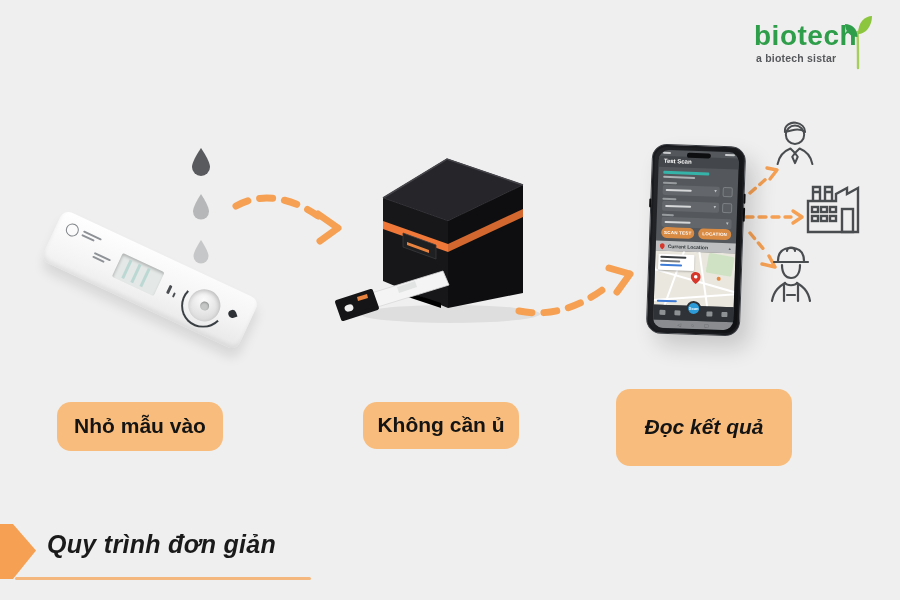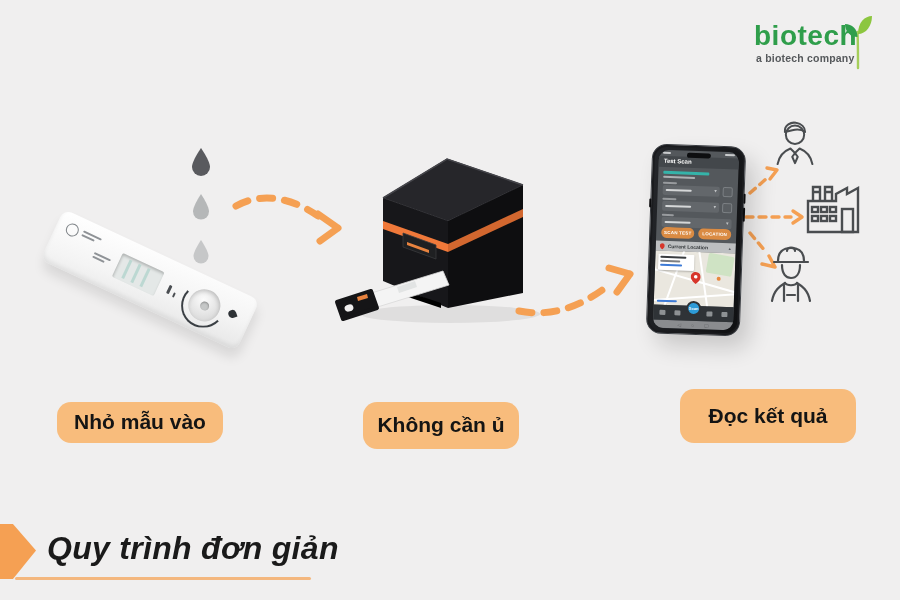--- a/index.html
+++ b/index.html
@@ -70,37 +70,37 @@
   .nav-item { width:6px; height:5px; background:#8d9194; border-radius:1px; }
   .nav-fab { position:absolute; left:50%; top:-5px; transform:translateX(-50%); width:15px; height:15px;
     border-radius:50%; background:#2D9BD8; border:2px solid #2F3337; color:#fff; font-size:4px;
     display:flex; align-items:center; justify-content:center; font-weight:700; }
   .androidbar { height:8px; background:#8A8C8F; display:flex; align-items:center; justify-content:center;
     gap:10px; color:#5f6164; font-size:5px; }
 
   
   .badge { background:#F8BC7C; border-radius:14px; color:#141414; font-weight:600; font-size:21px;
     display:flex; flex-direction:column; align-items:center; justify-content:center; text-align:center; line-height:1.35; }
-  .badge1 { left:57px; top:402px; width:166px; height:41px;text-align:right; }
+  .badge1 { left:57px; top:402px; width:166px; height:49px;text-align:right; }
   .badge2 { left:363px; top:402px; width:156px; height:47px; }
-  .badge3 { left:680px; top:389px; width:176px; height:54px; }
+  .badge3 { left:616px; top:389px; width:176px; height:77px;font-style:italic; }
 
   
   .footer-chevron { left:0; top:524px; width:36px; height:55px; background:#F5A053;
     clip-path:polygon(0 0, 36% 0, 100% 48%, 36% 100%, 0 100%); }
-  .footer-title { left:47px; top:530px; font-size:32px; font-style:italic; font-weight:600; color:#1a1a1a; letter-spacing:.3px; }
+  .footer-title { left:47px; top:530px; font-size:25px; font-style:italic; font-weight:600; color:#1a1a1a; letter-spacing:.3px; }
   .footer-underline { left:15px; top:577px; width:296px; height:3px; background:#F4B77E; border-radius:2px; }
 
   svg { display:block; }
 </style>
 </head>
 <body>
 
 <div class="abs logo-name">biotech</div>
-<div class="abs logo-tagline">a biotech company</div>
+<div class="abs logo-tagline">a biotech sistar</div>
 <svg class="abs logo-sprout" width="28" height="56" viewBox="0 0 28 56">
   <path d="M14,54 C14,38 14,26 13.5,18" stroke="#A5CE5A" stroke-width="2.4" fill="none" stroke-linecap="round"></path>
   <path d="M14,20 C14,8 21,2 28,2 C28,12 22,20 14,20 Z" fill="#8CC63F"></path>
   <path d="M13.5,23 C13.5,15 8,10 1,10 C1,18 7,23 13.5,23 Z" fill="#2F9E4B"></path>
 </svg>
 
 <svg class="abs droplets" width="40" height="128" viewBox="0 0 40 128">
   <path d="M18,2 C18,2 9,15 9,21 a9,9 0 0 0 18,0 C27,15 18,2 18,2 Z" fill="#595A5E"></path>
   <path d="M18,48 C18,48 10,60 10,65.5 a8,8 0 0 0 16,0 C26,60 18,48 18,48 Z" fill="#B5B7B8"></path>
   <path d="M18,94 C18,94 10.5,105 10.5,110 a7.5,7.5 0 0 0 15,0 C25.5,105 18,94 18,94 Z" fill="#C6C7C8"></path>

